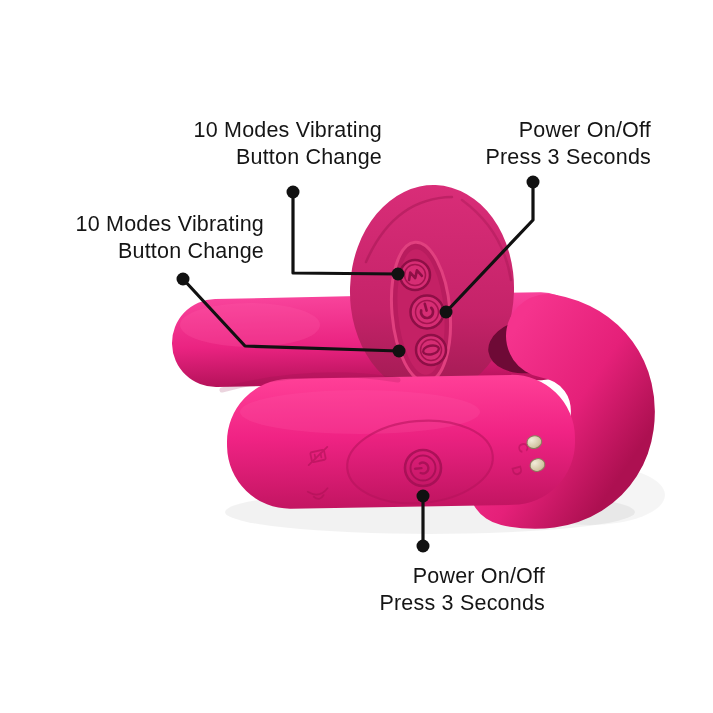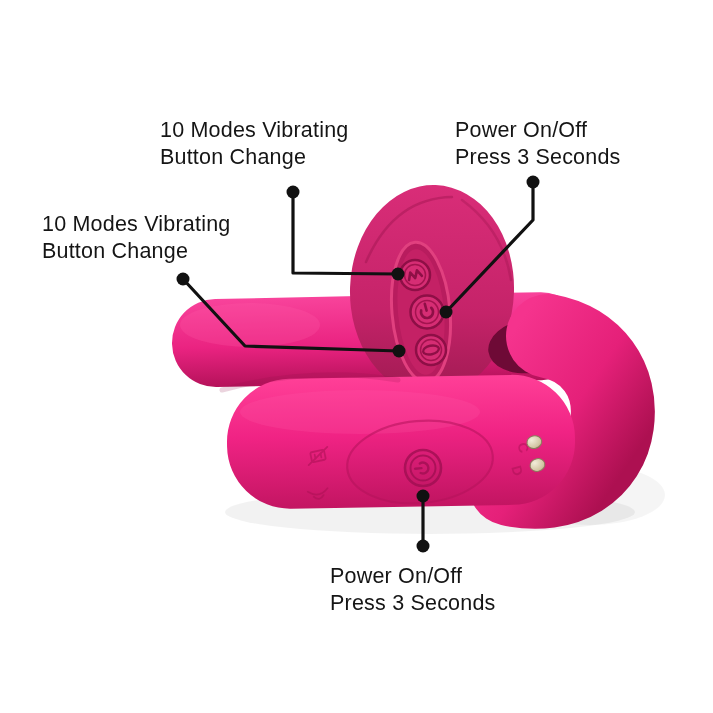--- a/index.html
+++ b/index.html
@@ -6,21 +6,21 @@
   .stage{
     position:relative;
     width:713px;height:713px;
     background:#ffffff;
     overflow:hidden;
     font-family:"Liberation Sans","DejaVu Sans",sans-serif;
   }
   .device-svg{position:absolute;left:0;top:0;}
   .callout{
     position:absolute;
-    text-align:left;
+    text-align:right;
     color:#151515;
     font-size:21.5px;
     line-height:27px;
     font-weight:400;
     letter-spacing:.2px;
     white-space:nowrap;
   }
   .callout div{white-space:nowrap;}
   .c-top-left{left:160px;top:117px;width:222px;}
   .c-top-right{left:455px;top:117px;width:196px;}

